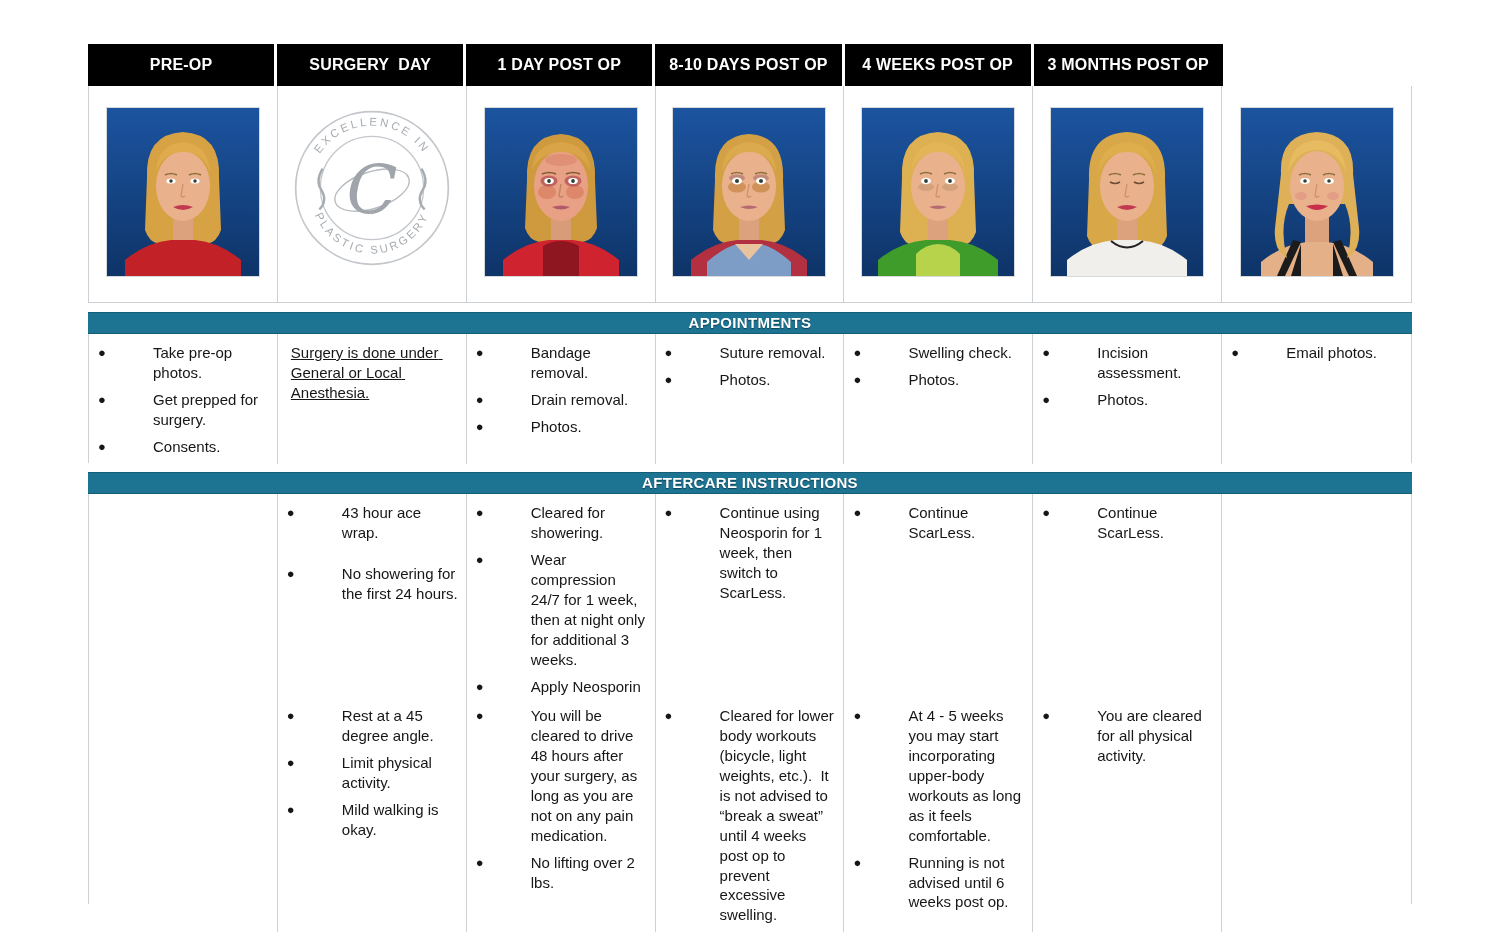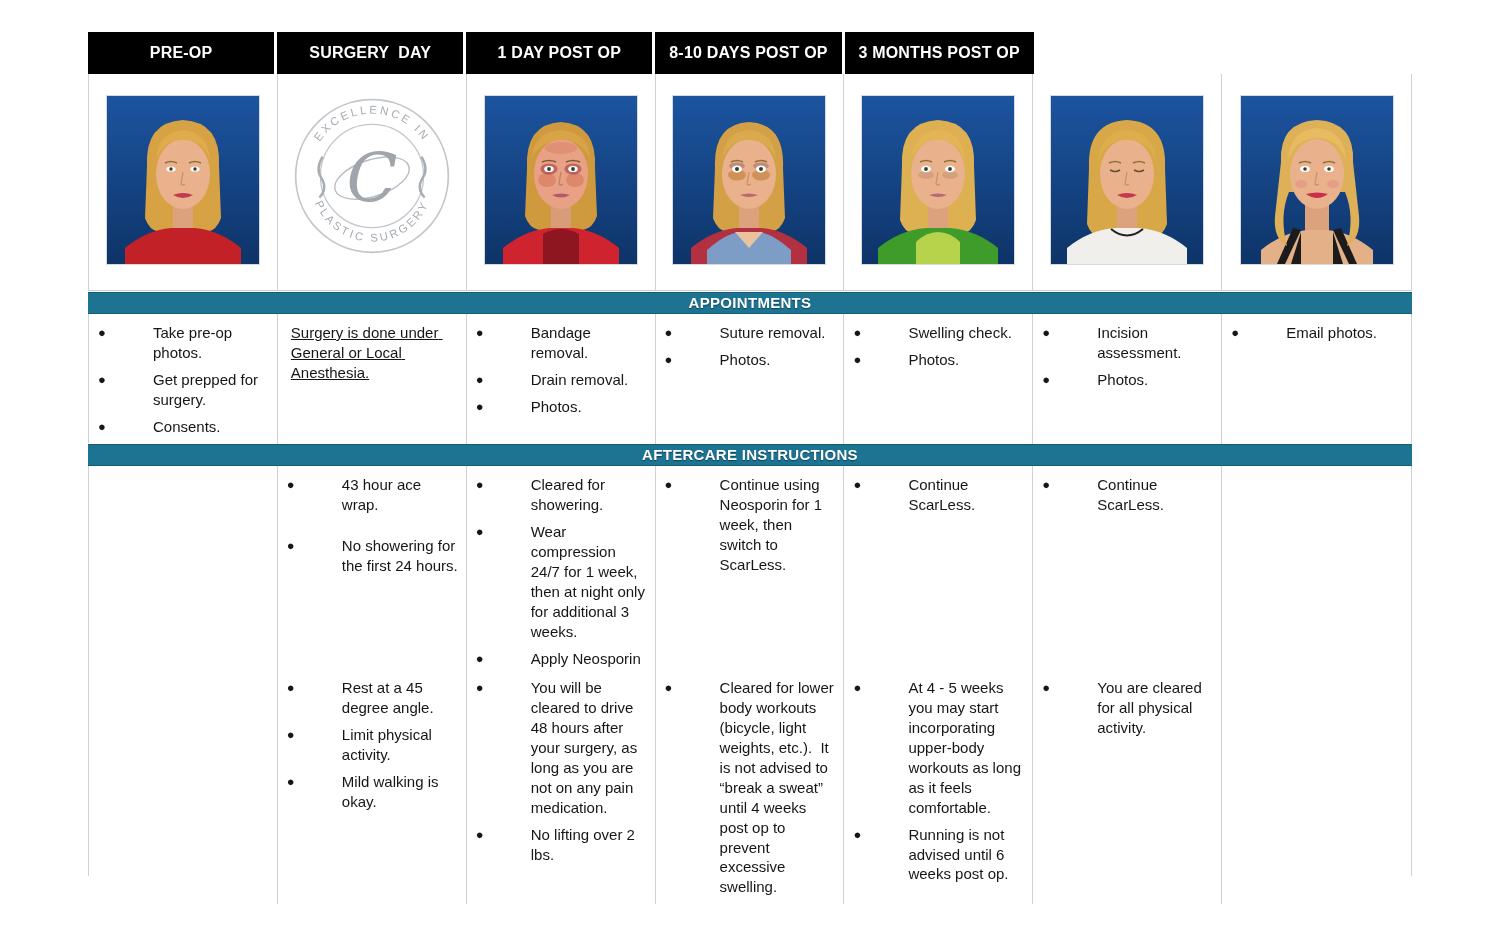--- a/index.html
+++ b/index.html
@@ -4,37 +4,37 @@
 <style>
   * { margin:0; padding:0; box-sizing:border-box; }
   html,body { width:1500px; height:950px; background:#ffffff;
               font-family:"Liberation Sans", sans-serif; }
   .page { position:relative; width:1500px; height:950px; background:#fff; overflow:hidden; }
   .tl { position:absolute; left:88px; top:32px; width:1324px; }
 
   .cols { display:grid; grid-template-columns:repeat(7,1fr); }
 
   
-  .r-head { height:42px; }
+  .r-head { height:42px;margin-top:12px; }
   .hcell { background:#000; color:#fff; display:flex; align-items:center; justify-content:center;
            border-right:3px solid #fff; }
   .hcell:last-child { border-right:none; }
   .hcell span { font-weight:bold; font-size:16px; letter-spacing:.2px; white-space:pre; }
 
   
   .r-photos { height:217px; border-left:1px solid #cdd0d4; border-right:1px solid #cdd0d4;
               border-bottom:1px solid #cdd0d4; }
   .pcell { border-right:1px solid #cdd0d4; display:flex; justify-content:center; align-items:flex-start;
            padding-top:22px; background:#fff; }
   .pcell:last-child { border-right:none; }
   .photo { width:152px; height:168px; display:block; box-shadow:0 0 0 1px #d7dadd; }
   .logo { width:172px; height:172px; display:block; margin-top:-6px; }
 
   
-  .banner { height:22px; margin-top:1px; background:#1d7392; border-top:1px solid #135d77;
+  .banner { height:22px; margin-top:9px; background:#1d7392; border-top:1px solid #135d77;
             border-bottom:1px solid #135d77; color:#fff; font-weight:bold; font-size:15px;
             text-align:center; line-height:20px; letter-spacing:.3px;
             text-shadow:0 1px 1px rgba(0,0,0,.45); }
 
   
   .r-content { border-left:1px solid #cdd0d4; border-right:1px solid #cdd0d4;
                border-bottom:1px solid #cdd0d4; }
   .r-appt { height:129px; }
   .r-care { height:203px; }
   .r-act  { height:207px; }
@@ -59,20 +59,23 @@
           <span>PRE-OP</span>
         </div>
       <div class="hcell">
           <span>SURGERY  DAY</span>
         </div>
       <div class="hcell">
           <span>1 DAY POST OP</span>
         </div>
       <div class="hcell">
           <span>8-10 DAYS POST OP</span>
+        </div>
+      <div class="hcell">
+          <span>4 WEEKS POST OP</span>
         </div>
       <div class="hcell">
           <span>3 MONTHS POST OP</span>
         </div>
     </div>
 
     <div class="cols r-photos">
 
       <div class="pcell">
         <svg class="photo" viewBox="0 0 152 168">

